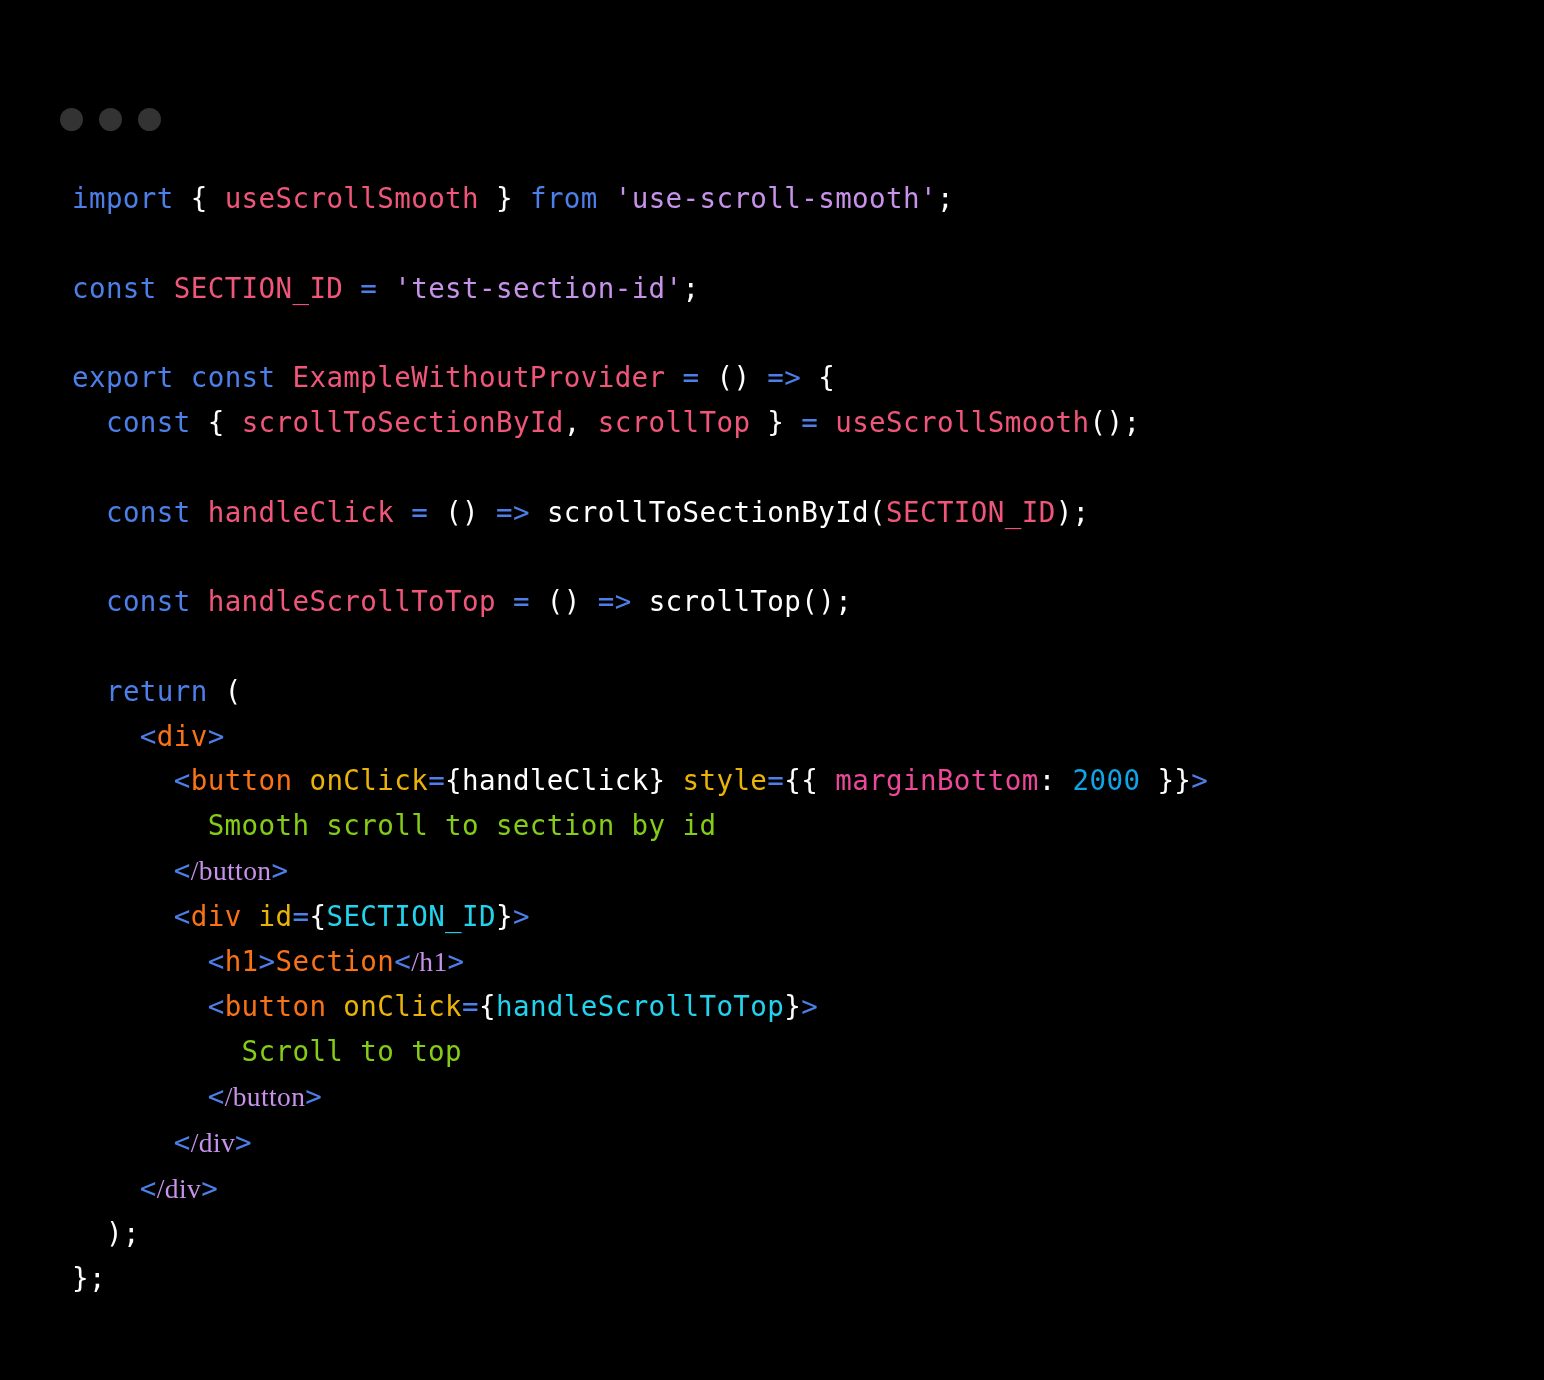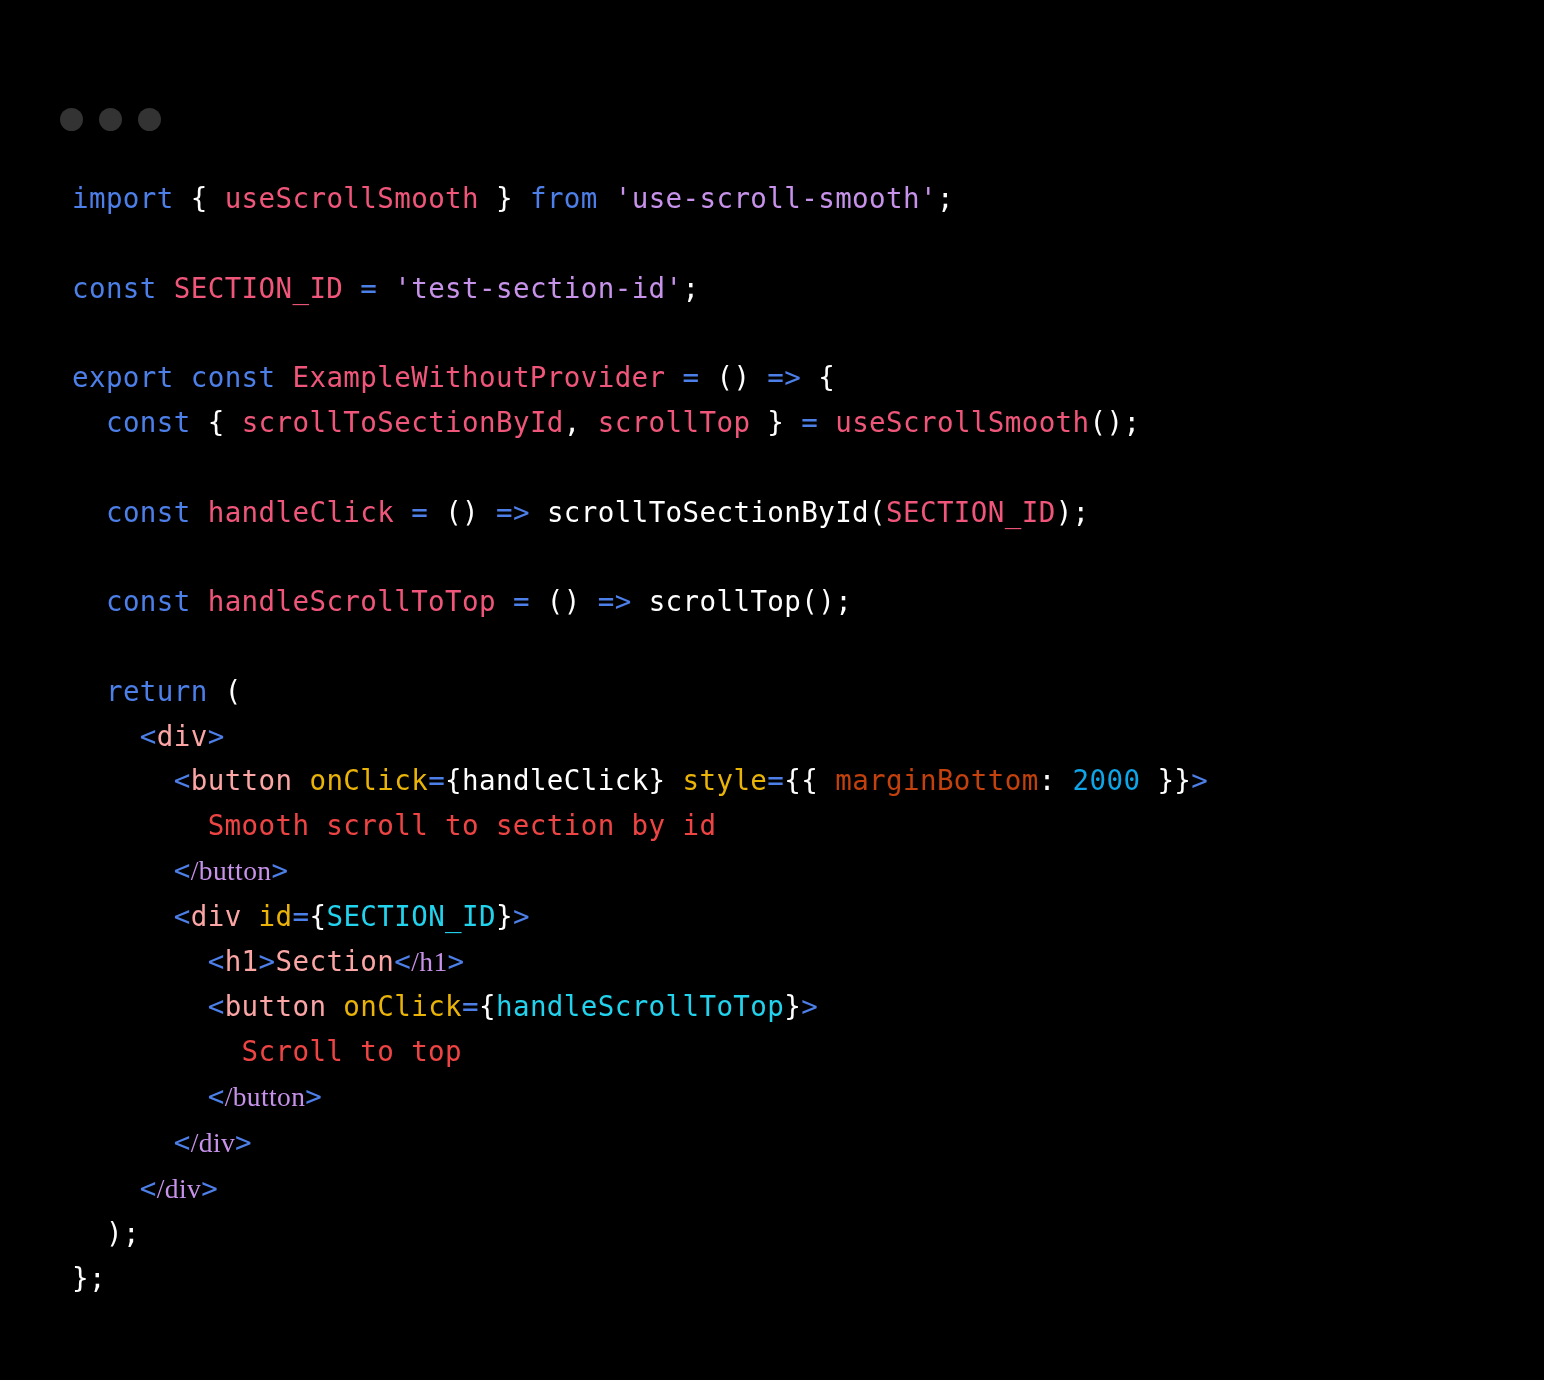--- a/index.html
+++ b/index.html
@@ -58,29 +58,29 @@
     white-space: pre;
   }
 
   
   .t-keyword   { color: #4d7fe8; }
   .t-operator  { color: #4d7fe8; }
   .t-punct     { color: #ffffff; }
   .t-ident     { color: #f0567a; }
   .t-string    { color: #c792ea; }
   .t-fn        { color: #ffffff; }
-  .t-tag       { color: #fca5a5; }
+  .t-tag       { color: #f97316; }
   .t-tagclose  { color: #c792ea; font-family: Liberation Serif, serif; }
   .t-bracket   { color: #4d7fe8; }
   .t-attr      { color: #eab308; }
   .t-expr      { color: #22d3ee; }
   .t-exprplain { color: #ffffff; }
   .t-number    { color: #0ea5e9; }
-  .t-text      { color: #ef4444; }
-  .t-prop      { color: #c2410c; }
+  .t-text      { color: #84cc16; }
+  .t-prop      { color: #ec4899; }
 </style>
 </head>
 <body>
 
 <div id="snippet-window">
 
   <div id="window-controls">
       <span class="wdot" style="background: rgb(51, 51, 51);"></span>
       <span class="wdot" style="background: rgb(51, 51, 51);"></span>
       <span class="wdot" style="background: rgb(51, 51, 51);"></span>

